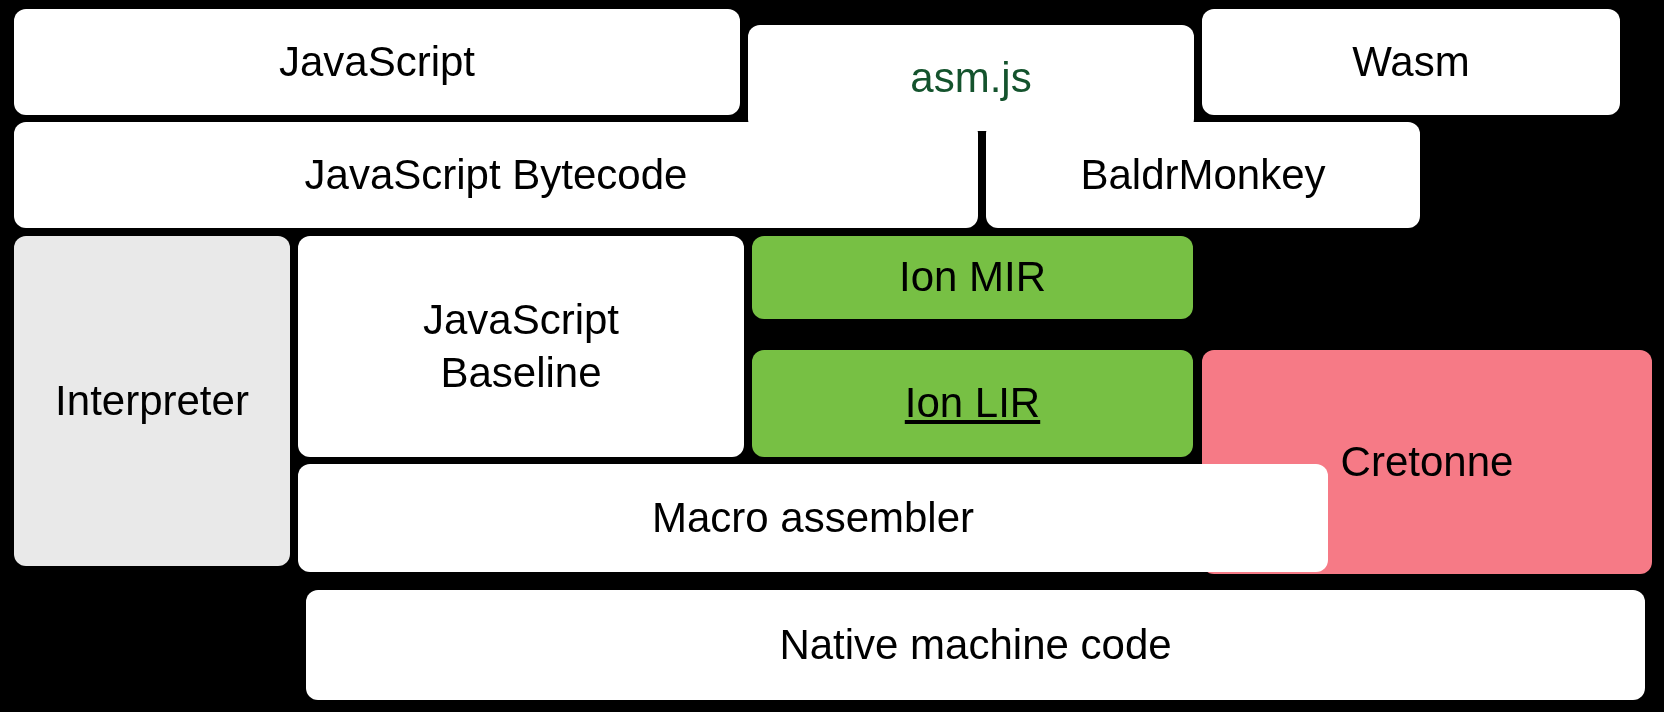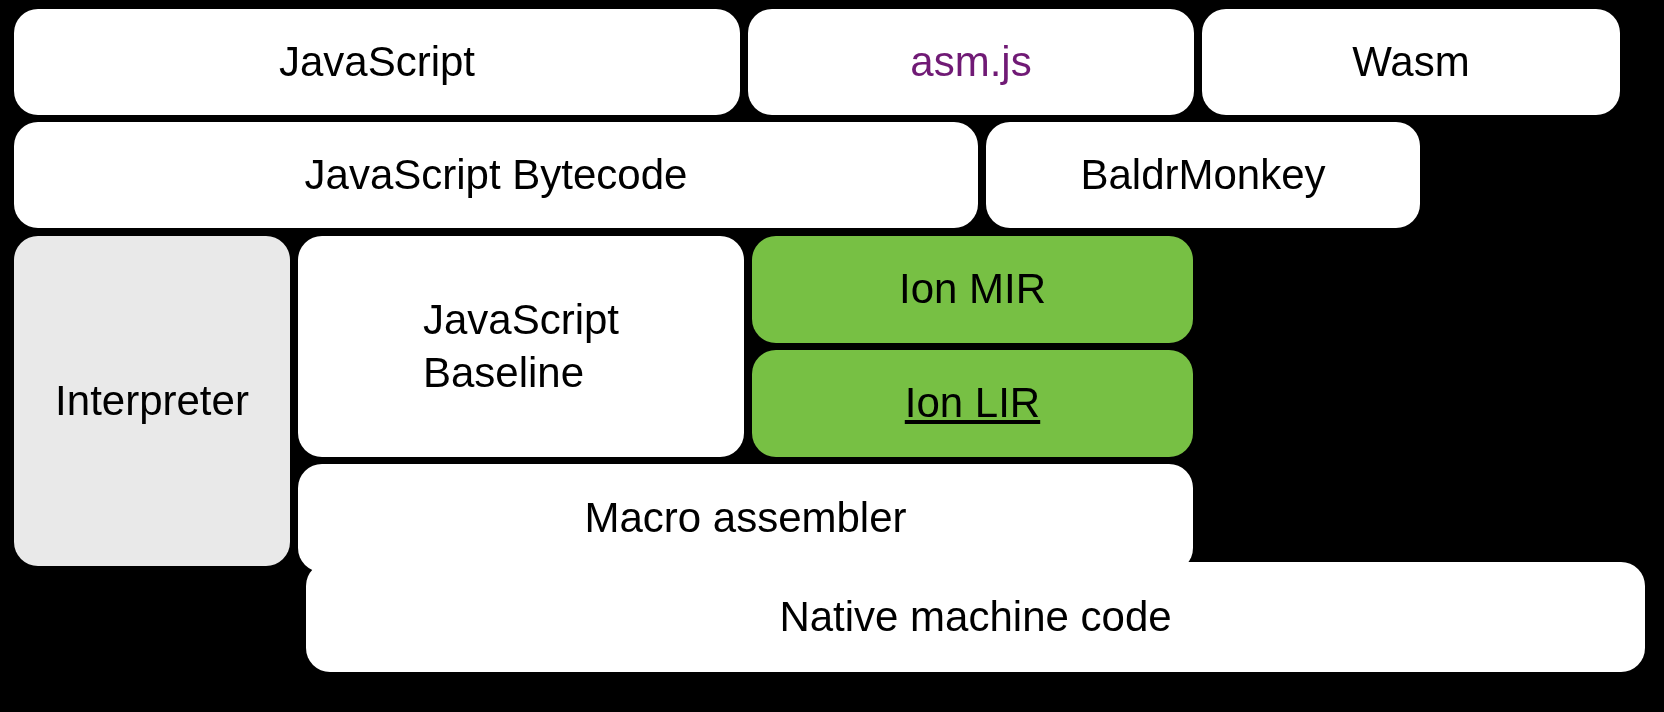--- a/index.html
+++ b/index.html
@@ -10,54 +10,55 @@
   #diagram {
     position: relative;
     width: 1664px;
     height: 712px;
     background: #000;
     font-family: "Liberation Sans", sans-serif;
     overflow: hidden;
   }
   .box {
     position: absolute;
-    border-radius: 24px;
+    border-radius: 12px;
     display: flex;
     align-items: center;
     justify-content: center;
     color: #000;
     font-size: 42px;
     line-height: 1.25;
+    text-align: center;
   }
   .box span { white-space: pre-line; }
 
   
   .b-javascript  { left: 14px;   top: 9px;   width: 726px;  height: 106px; }
   .b-asmjs       { left: 748px;  top: 9px;   width: 446px;  height: 106px; }
   .b-wasm        { left: 1202px; top: 9px;   width: 418px;  height: 106px; }
   .b-bytecode    { left: 14px;   top: 122px; width: 964px;  height: 106px; }
   .b-baldrmonkey { left: 986px;  top: 122px; width: 434px;  height: 106px; }
   .b-interpreter { left: 14px;   top: 236px; width: 276px;  height: 330px; }
   .b-baseline    { left: 298px;  top: 236px; width: 446px;  height: 221px; }
-  .b-ionmir      { left: 752px;  top: 236px; width: 441px;  height: 107px; }
+  .b-ionmir      { left: 752px;  top: 236px; width: 441px;  height: 83px; }
   .b-ionlir      { left: 752px;  top: 350px; width: 441px;  height: 107px; text-decoration: underline; }
   .b-cretonne    { left: 1202px; top: 350px; width: 450px;  height: 224px; }
-  .b-macro       { left: 298px;  top: 464px; width: 895px;  height: 108px; }
-  .b-native      { left: 306px;  top: 562px; width: 1339px; height: 110px; }
+  .b-macro       { left: 298px;  top: 464px; width: 1030px;  height: 108px; }
+  .b-native      { left: 306px;  top: 590px; width: 1339px; height: 110px; }
 </style>
 </head>
 <body style="background: rgb(0, 0, 0);">
 
 <div id="diagram">
 
   <div class="box b-javascript" style="background: rgb(255, 255, 255); color: rgb(0, 0, 0);">
     <span>JavaScript</span>
   </div>
 
-  <div class="box b-asmjs" style="background: rgb(255, 255, 255); color: #701a75;">
+  <div class="box b-asmjs" style="background: rgb(255, 255, 255); color: #14532d; margin-top: 16px;">
     <span>asm.js</span>
   </div>
 
   <div class="box b-wasm" style="background: rgb(255, 255, 255); color: rgb(0, 0, 0);">
     <span>Wasm</span>
   </div>
 
   <div class="box b-bytecode" style="background: rgb(255, 255, 255); color: rgb(0, 0, 0);">
     <span>JavaScript Bytecode</span>
   </div>
@@ -76,20 +77,23 @@
   </div>
 
   <div class="box b-ionmir" style="background: rgb(119, 192, 68); color: rgb(0, 0, 0);">
     <span>Ion MIR</span>
   </div>
 
   <div class="box b-ionlir" style="background: rgb(119, 192, 68); color: rgb(0, 0, 0);">
     <span>Ion LIR</span>
   </div>
 
+  <div class="box b-cretonne" style="background: rgb(246, 122, 134); color: rgb(0, 0, 0);">
+    <span>Cretonne</span>
+  </div>
 
   <div class="box b-macro" style="background: rgb(255, 255, 255); color: rgb(0, 0, 0);">
     <span>Macro assembler</span>
   </div>
 
   <div class="box b-native" style="background: rgb(255, 255, 255); color: rgb(0, 0, 0);">
     <span>Native machine code</span>
   </div>
 
 </div>

